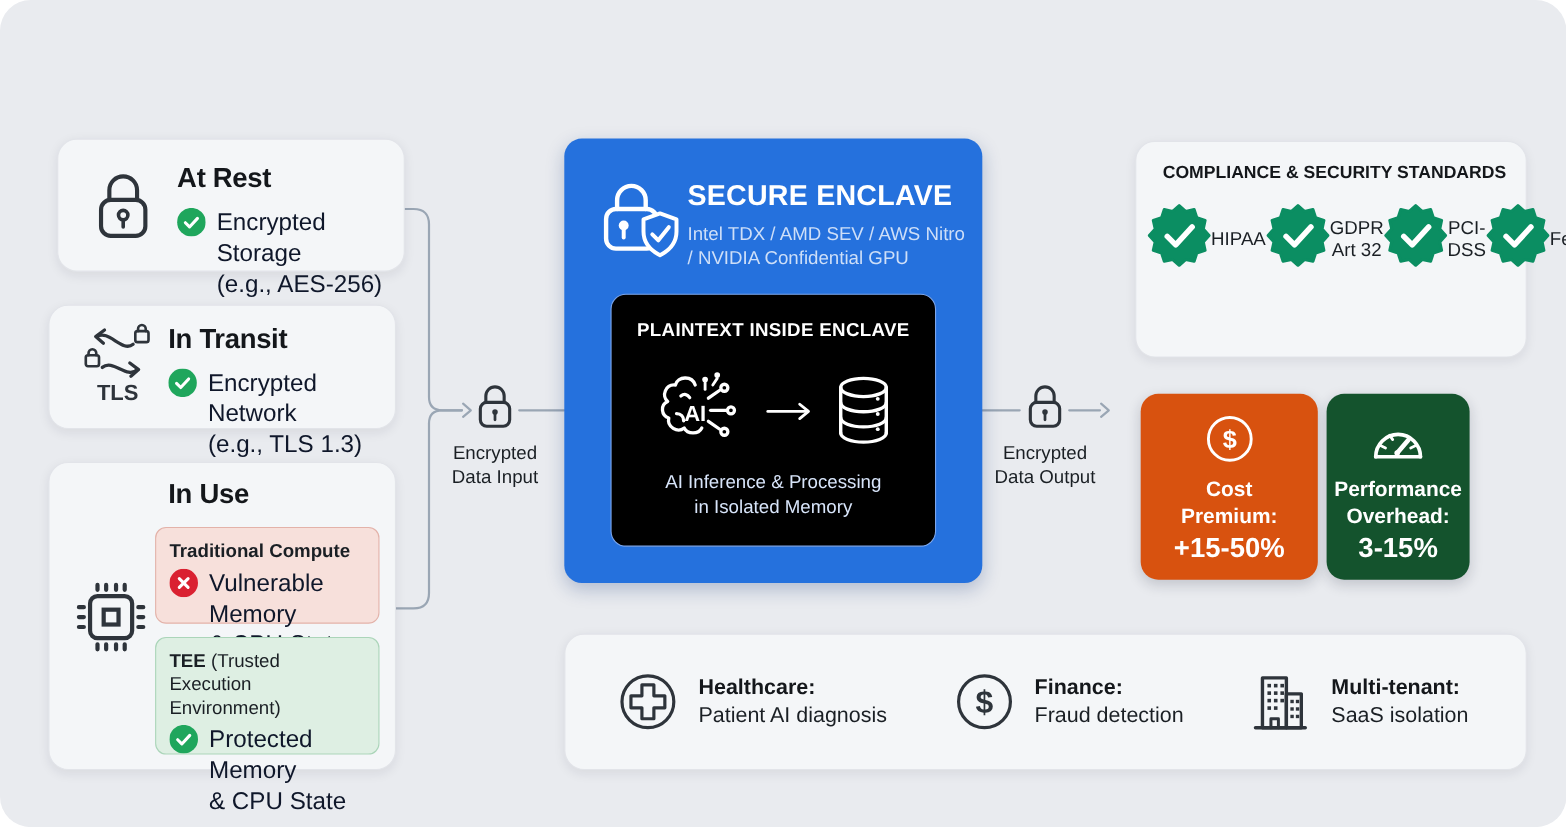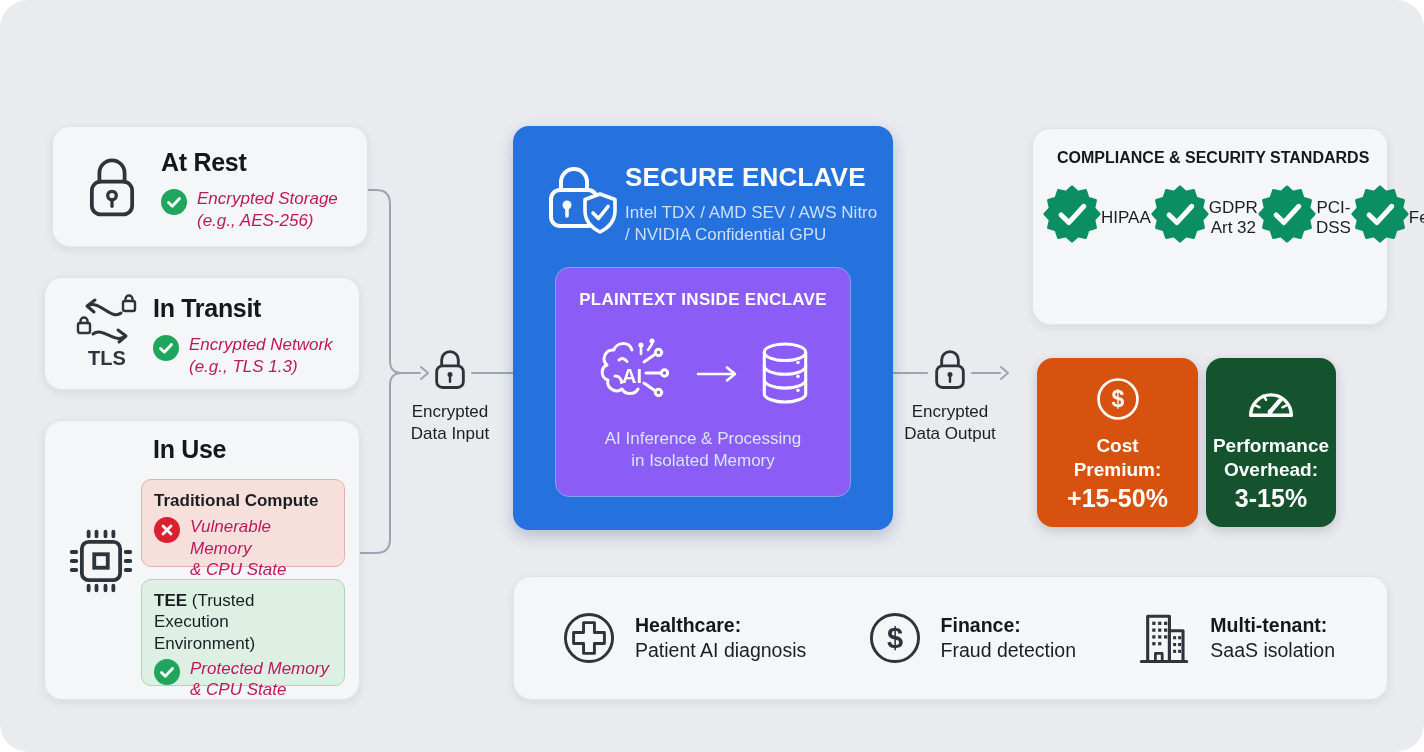--- a/index.html
+++ b/index.html
@@ -1,29 +1,29 @@
 <!DOCTYPE html>
 <html><head>
 <meta charset="utf-8">
 <style>
   html,body{margin:0;padding:0;background:#fff;font-family:"Liberation Sans",sans-serif;}
   #canvas{position:relative;width:1424px;height:752px;background:#E9EBEF;border-radius:28px;overflow:hidden;}
   .card{position:absolute;background:#F4F6F8;border:1px solid #E2E4E9;border-radius:18px;box-shadow:0 3px 10px rgba(20,30,50,.08);box-sizing:border-box;}
   .ctitle{font-size:25px;font-weight:700;color:#14171B;letter-spacing:-.3px;}
   .status-row{display:flex;gap:10px;align-items:flex-start;}
-  .status-text{font-size:17px;color:#be185d;line-height:1.27;white-space:pre-line;font-style:italic;}
+  .status-text{font-size:22px;color:#0f172a;line-height:1.27;white-space:pre-line;}
   .mark{flex:0 0 26px;width:26px;height:26px;margin-top:1px;}
   .icon-dark{color:#2E343B;}
   .subbox{position:absolute;border-radius:10px;padding:10px 12px;box-sizing:border-box;}
   .subbox-title{font-size:17px;color:#1A1F24;line-height:1.25;}
   .flow-label{position:absolute;width:120px;text-align:center;font-size:17px;font-weight:500;color:#1A1F24;line-height:1.3;white-space:pre-line;}
   .enclave{position:absolute;left:513px;top:126px;width:380px;height:404px;background:#2571DD;border-radius:16px;box-shadow:0 6px 16px rgba(20,50,120,.25);}
   .enclave-title{position:absolute;left:112px;top:36px;font-size:26px;font-weight:800;color:#fff;letter-spacing:.2px;}
   .enclave-sub{position:absolute;left:112px;top:76px;font-size:17px;color:#CEDFF8;line-height:1.32;white-space:pre-line;}
-  .inner-panel{position:absolute;left:42px;top:141px;width:296px;height:230px;background:#8b5cf6;border:1.5px solid #7CA6EC;border-radius:14px;box-sizing:border-box;display:flex;flex-direction:column;align-items:center;padding-top:22px;}
+  .inner-panel{position:absolute;left:42px;top:141px;width:296px;height:230px;background:#000000;border:1.5px solid #7CA6EC;border-radius:14px;box-sizing:border-box;display:flex;flex-direction:column;align-items:center;padding-top:22px;}
   .inner-title{font-size:17px;font-weight:800;color:#fff;letter-spacing:.3px;}
   .inner-icons{display:flex;align-items:center;gap:16px;margin-top:20px;height:88px;}
   .inner-caption{margin-top:10px;font-size:17px;color:#D8E5FA;text-align:center;line-height:1.3;white-space:pre-line;}
   .comp-title{position:absolute;left:24px;top:20px;font-size:16px;font-weight:800;color:#14171B;white-space:nowrap;}
   .badges{position:absolute;left:10px;right:10px;top:56px;display:flex;}
   .badge{flex:1;display:flex;align-items:center;}
   .badge-label{margin-top:8px;font-size:17px;color:#1A1F24;text-align:center;line-height:1.2;white-space:pre-line;}
   .metric{position:absolute;border-radius:16px;display:flex;flex-direction:column;align-items:center;color:#fff;box-shadow:0 4px 12px rgba(20,30,50,.18);}
   .metric-label{margin-top:12px;font-size:19px;font-weight:700;text-align:center;line-height:1.25;white-space:pre-line;}
   .metric-value{margin-top:2px;font-size:25px;font-weight:800;}

